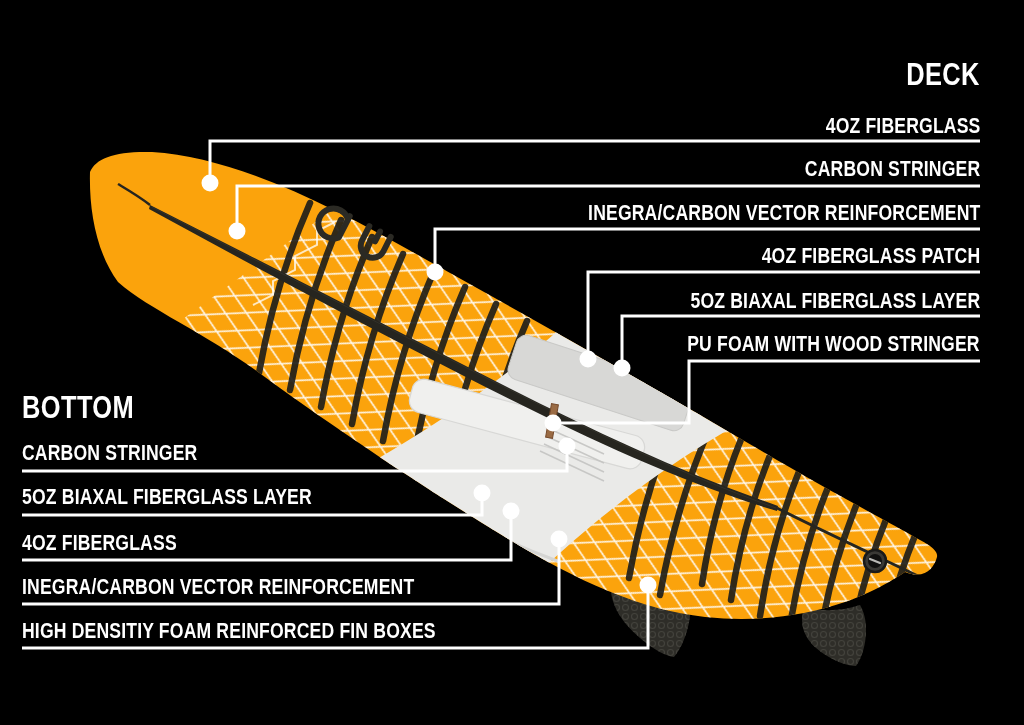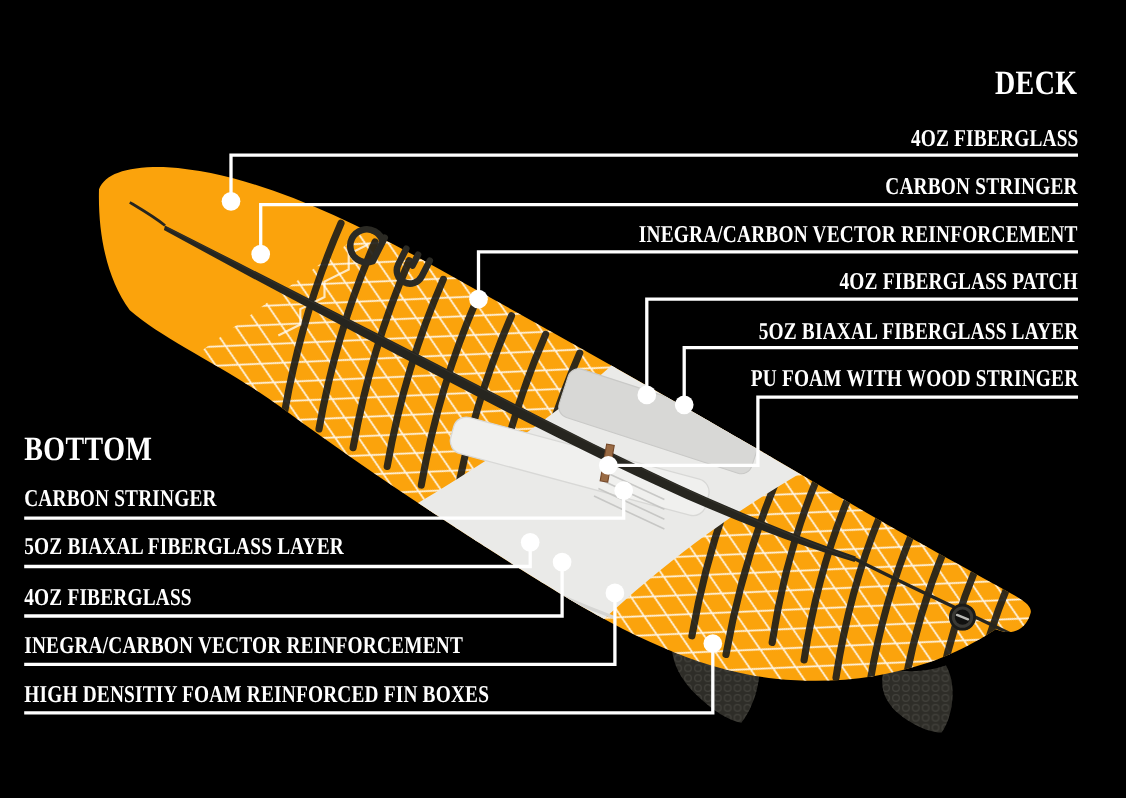--- a/index.html
+++ b/index.html
@@ -1,17 +1,17 @@
 <!DOCTYPE html>
 <html><head>
 <meta charset="utf-8">
 <style>
   html,body{margin:0;padding:0;background:#000;}
   .stage{position:relative;width:1024px;height:725px;background:#000;overflow:hidden;
-         font-family:Liberation Serif, serif;}
+         font-family:Liberation Sans, sans-serif;}
   .stage svg{position:absolute;inset:0;}
   .lbl{position:absolute;color:#fff;font-weight:bold;white-space:nowrap;
        font-size:22px;line-height:26px;letter-spacing:.2px;}
   .lbl.r{transform:scaleX(.8);transform-origin:right center;right:44px;text-align:right;}
   .lbl.l{transform:scaleX(.8);transform-origin:left center;left:22px;text-align:left;}
   .ttl{position:absolute;color:#fff;font-weight:bold;white-space:nowrap;
        font-size:31px;line-height:34px;letter-spacing:.5px;}
   .ttl.r{transform:scaleX(.82);transform-origin:right center;right:44px;}
   .ttl.l{transform:scaleX(.82);transform-origin:left center;left:22px;}
   .lead{stroke:#fff;stroke-width:3;fill:none;}

